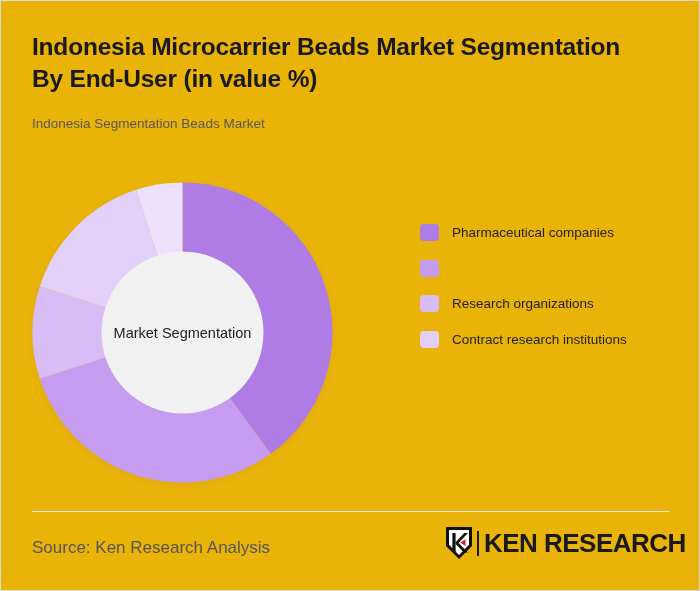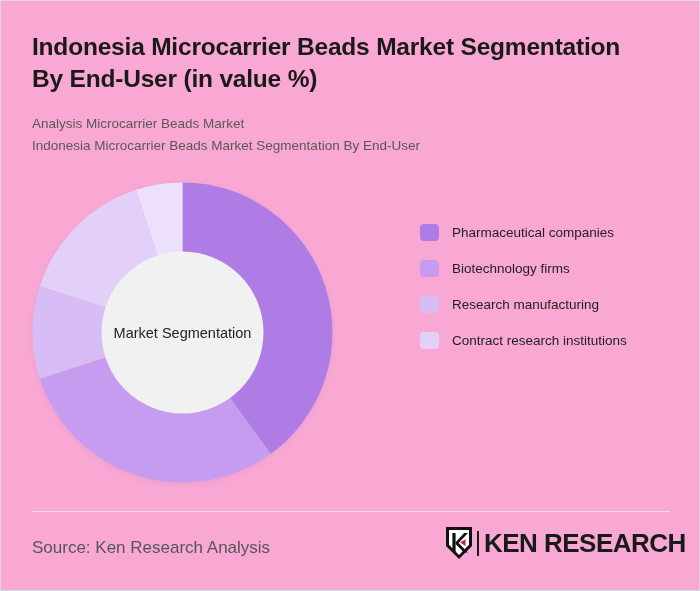--- a/index.html
+++ b/index.html
@@ -7,21 +7,21 @@
     padding: 0;
     background: #ffffff;
   }
   body {
     font-family: "Liberation Sans", sans-serif;
   }
   #canvas {
     position: relative;
     width: 700px;
     height: 591px;
-    background: #f9a8d4;
+    background: #eab308;
     border: 1px solid #d9d9d9;
     box-sizing: border-box;
     overflow: hidden;
   }
   
   .title {
     position: absolute;
     left: 31px;
     top: 30px;
     width: 615px;
@@ -148,22 +148,21 @@
   }
 </style>
 </head>
 <body>
 
 <div id="canvas">
 
   <div class="title">Indonesia Microcarrier Beads Market Segmentation By End-User (in value %)</div>
 
   <div class="subtitle-block">
-    <div class="subtitle">Analysis Microcarrier Beads Market</div>
-    <div class="subtitle">Indonesia Microcarrier Beads Market Segmentation By End-User</div>
+    <div class="subtitle">Indonesia Segmentation Beads Market</div>
   </div>
 
   <div class="donut-wrap">
     <svg viewBox="0 0 301 301">
       <g id="donut-slices">
           <path d="M 150.5 150.5 L 150.5 0.5 A 150 150 0 0 1 238.66778784387097 271.8525491562421 Z" fill="#af7ce6"></path>
           <path d="M 150.5 150.5 L 238.66778784387097 271.8525491562421 A 150 150 0 0 1 7.841522555726982 196.8525491562422 Z" fill="#c69cf0"></path>
           <path d="M 150.5 150.5 L 7.841522555726982 196.8525491562422 A 150 150 0 0 1 7.841522555726982 104.14745084375784 Z" fill="#d8bcf5"></path>
           <path d="M 150.5 150.5 L 7.841522555726982 104.14745084375784 A 150 150 0 0 1 104.14745084375787 7.841522555726982 Z" fill="#e3d0f8"></path>
           <path d="M 150.5 150.5 L 104.14745084375787 7.841522555726982 A 150 150 0 0 1 150.49999999999997 0.5 Z" fill="#ece0fc"></path>
@@ -175,25 +174,24 @@
     </div>
   </div>
 
   <div class="legend" id="legend">
       <div class="legend-item">
         <div class="legend-swatch" style="background: rgb(175, 124, 230);"></div>
         <div class="legend-label">Pharmaceutical companies</div>
       </div>
       <div class="legend-item">
         <div class="legend-swatch" style="background: rgb(198, 156, 240);"></div>
-        <div class="legend-label">Biotechnology firms</div>
       </div>
       <div class="legend-item">
         <div class="legend-swatch" style="background: rgb(216, 188, 245);"></div>
-        <div class="legend-label">Research manufacturing</div>
+        <div class="legend-label">Research organizations</div>
       </div>
       <div class="legend-item">
         <div class="legend-swatch" style="background: rgb(227, 208, 248);"></div>
         <div class="legend-label">Contract research institutions</div>
       </div>
     </div>
 
   <div class="divider"></div>
 
   <div class="source">Source: Ken Research Analysis</div>

